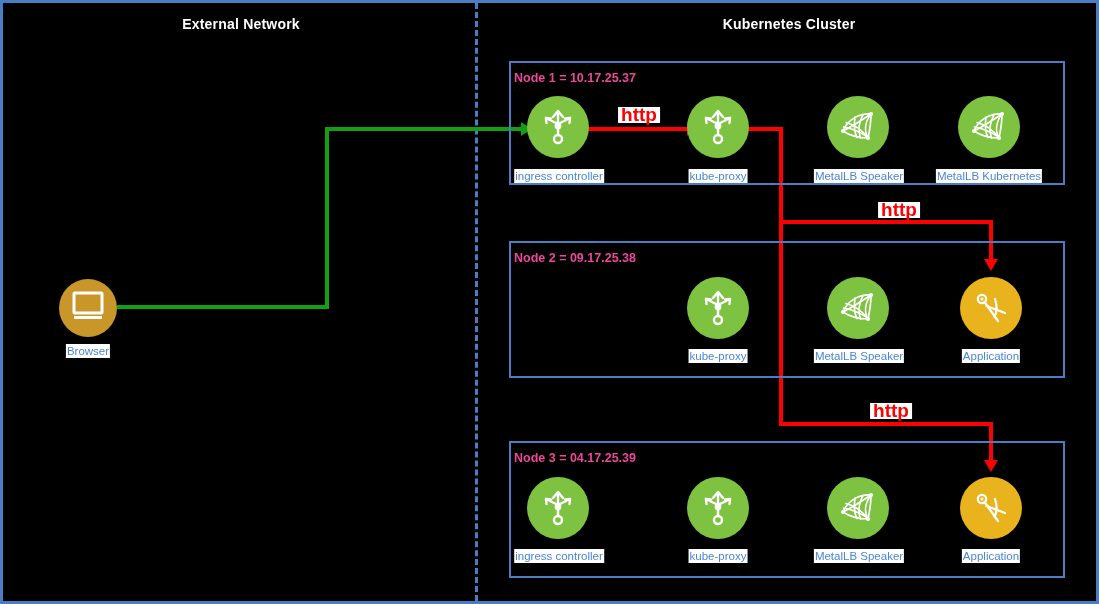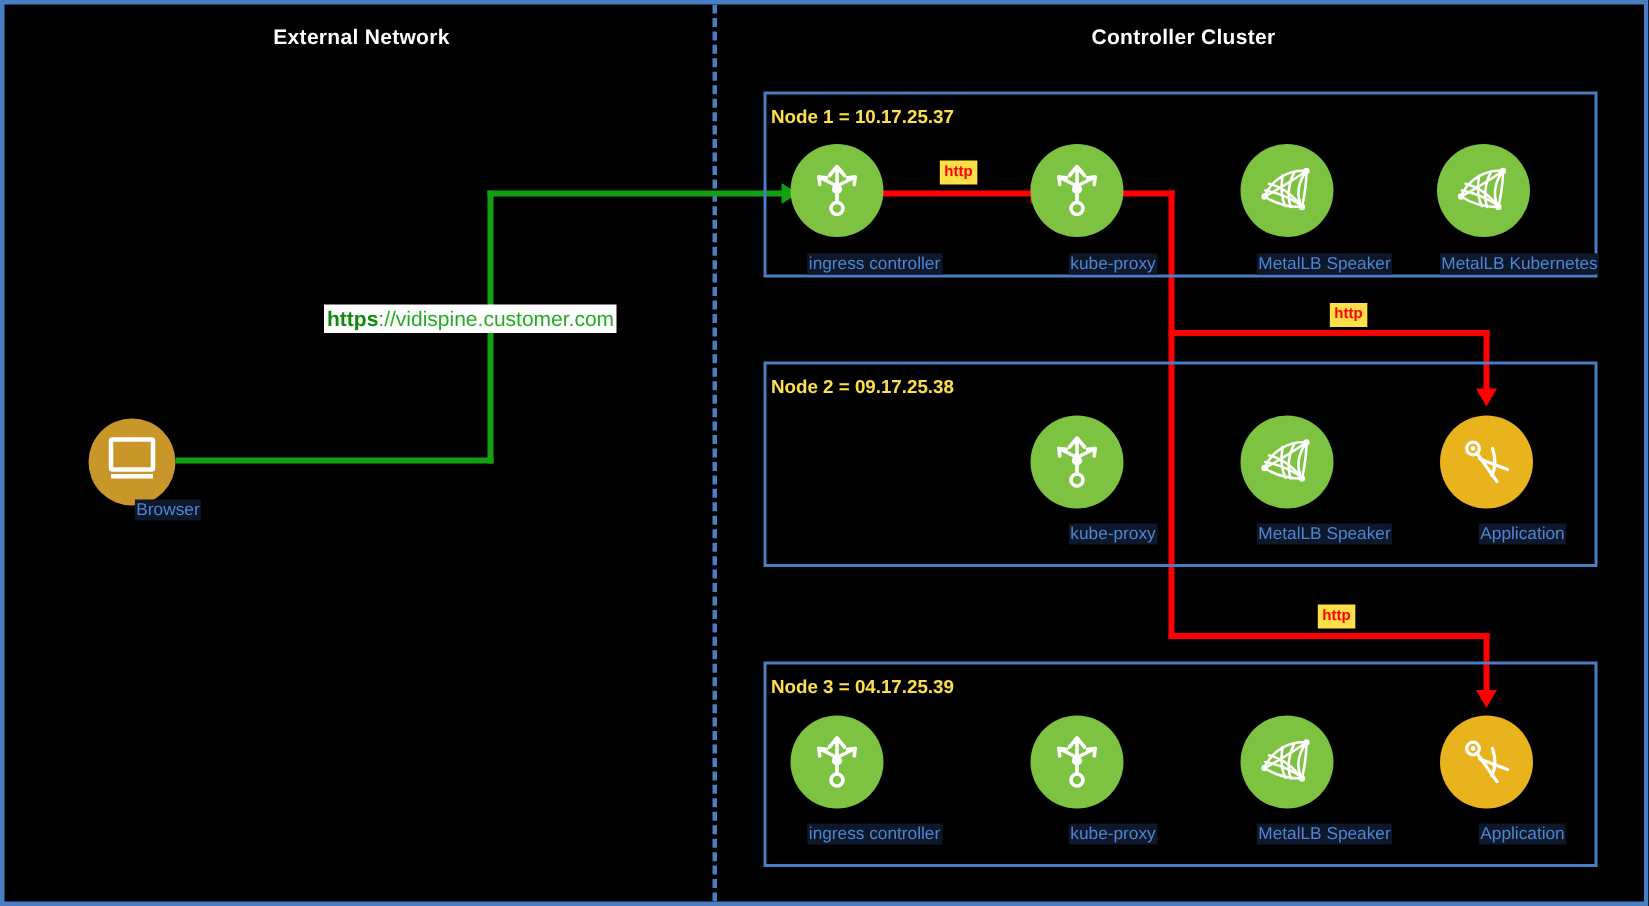--- a/index.html
+++ b/index.html
@@ -34,46 +34,45 @@
   .node-box {
     position: absolute;
     border: 2px solid #4a7ec4;
     box-sizing: border-box;
     background: transparent;
   }
   .node-label {
     position: absolute;
     font-size: 12.5px;
     font-weight: bold;
-    color: #fde047;
+    color: #ec4899;
     white-space: nowrap;
   }
   .pod {
     position: absolute;
     width: 62px;
     height: 62px;
     border-radius: 50%;
     display: flex;
     align-items: center;
     justify-content: center;
     box-sizing: border-box;
   }
   .pod.green { background: #7ec242; }
   .pod.amber { background: #e8b31c; }
   .pod svg { display: block; }
   .pod-label {
     position: absolute;
     font-size: 11.5px;
     color: #4a86d4;
-    background: #0f172a;
+    background: #ffffff;
     white-space: nowrap;
     transform: translateX(-50%);
     line-height: 14px;
     padding: 0 1px;
-    margin-left: 24px;
   }
   .browser-circle {
     position: absolute;
     width: 58px; height: 58px;
     border-radius: 50%;
     background: #c9962a;
     display: flex; align-items: center; justify-content: center;
   }
   .seg {
     position: absolute;
@@ -91,22 +90,22 @@
     border-bottom: 7px solid transparent;
     border-left: 11px solid #fe0000;
   }
   .ah-down-red {
     border-left: 7px solid transparent;
     border-right: 7px solid transparent;
     border-top: 12px solid #fe0000;
   }
   .edge-label {
     position: absolute;
-    background: #fde047;
-    font-size: 10px;
+    background: #ffffff;
+    font-size: 19px;
     font-weight: bold;
     color: #fe0000;
     line-height: 16px;
     padding: 0 3px;
     white-space: nowrap;
     transform: translateX(-50%);
   }
   .url-label {
     position: absolute;
     background: #ffffff;
@@ -117,44 +116,41 @@
   }
   .url-label .scheme { color: #0f8a0f; font-weight: bold; }
   .url-label .rest { color: #22ad22; }
 </style>
 </head>
 <body>
 
 <div id="canvas">
 
   <div class="zone-title" style="left:238px; top:13px;">External Network</div>
-  <div class="zone-title" style="left:786px; top:13px;">Controller Cluster</div>
+  <div class="zone-title" style="left:786px; top:13px;">Kubernetes Cluster</div>
 
   <div class="divider" style="left:472px;"></div>
 
   <div class="browser-circle" style="left:56px; top:276px;">
     <span>
       <svg width="34" height="30" viewBox="0 0 34 30">
         <rect x="3" y="2" width="28" height="20" rx="1" fill="none" stroke="#ffffff" stroke-width="3"></rect>
         <rect x="3" y="25" width="28" height="3" fill="#ffffff"></rect>
       </svg>
     </span>
   </div>
-  <div class="pod-label" style="left:85px; top:330px;">Browser</div>
+  <div class="pod-label" style="left:85px; top:341px;">Browser</div>
 
   <div class="seg" style="left:114px; top:302px; width:212px; height:4px;"></div>
 
   <div class="seg" style="left:322px; top:124px; width:4px; height:182px;"></div>
 
   <div class="seg" style="left:322px; top:124px; width:200px; height:4px;"></div>
   <div class="arrowhead ah-right-green" style="left:518px; top:119px;"></div>
 
-  <div class="url-label" style="left:213px; top:200px;">
-    <span class="scheme">https</span><span class="rest">://vidispine.customer.com</span>
-  </div>
 
   <div class="seg red" style="left:585px; top:124px; width:103px; height:4px;"></div>
   <div class="arrowhead ah-right-red" style="left:684px; top:119px;"></div>
   <div class="edge-label" style="left:636px; top:104px;">http</div>
 
   <div class="seg red" style="left:744px; top:124px; width:36px; height:4px;"></div>
   <div class="seg red" style="left:776px; top:124px; width:4px; height:299px;"></div>
 
   <div class="seg red" style="left:776px; top:217px; width:214px; height:4px;"></div>
   <div class="seg red" style="left:986px; top:217px; width:4px; height:42px;"></div>

